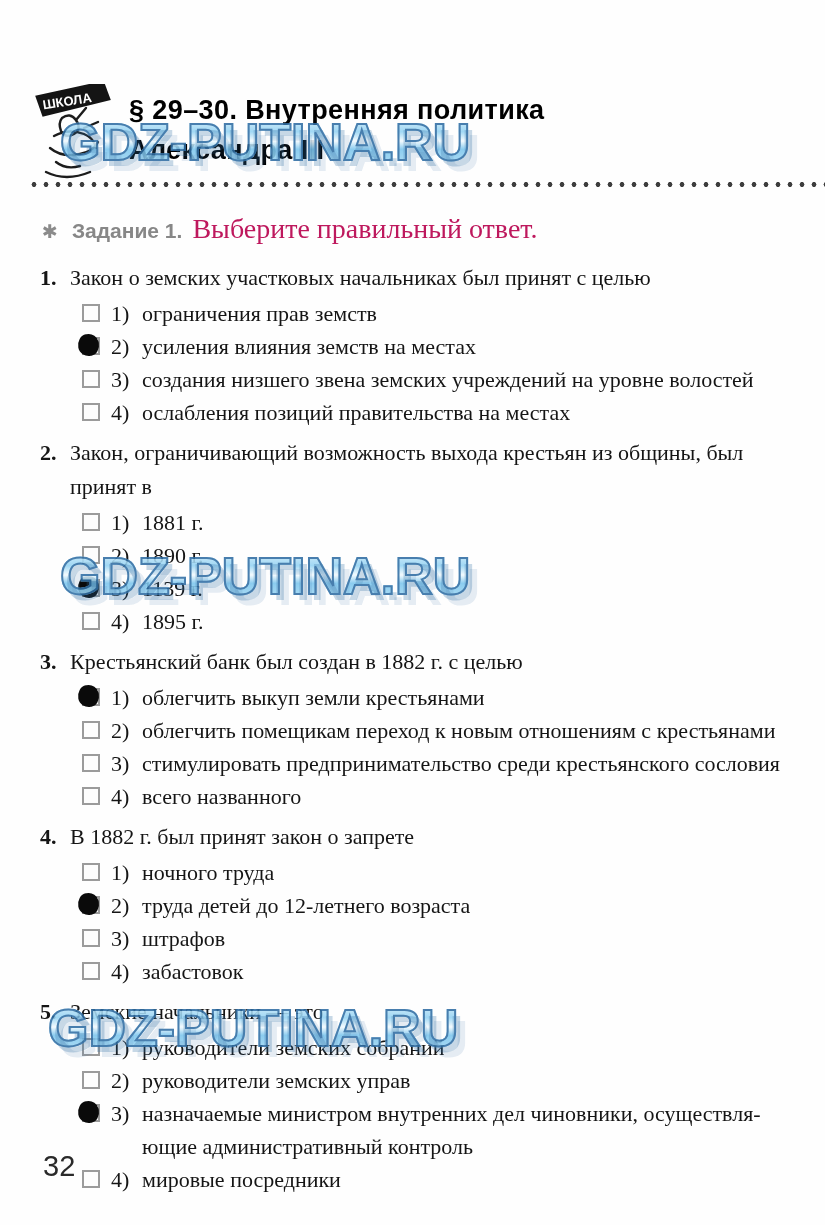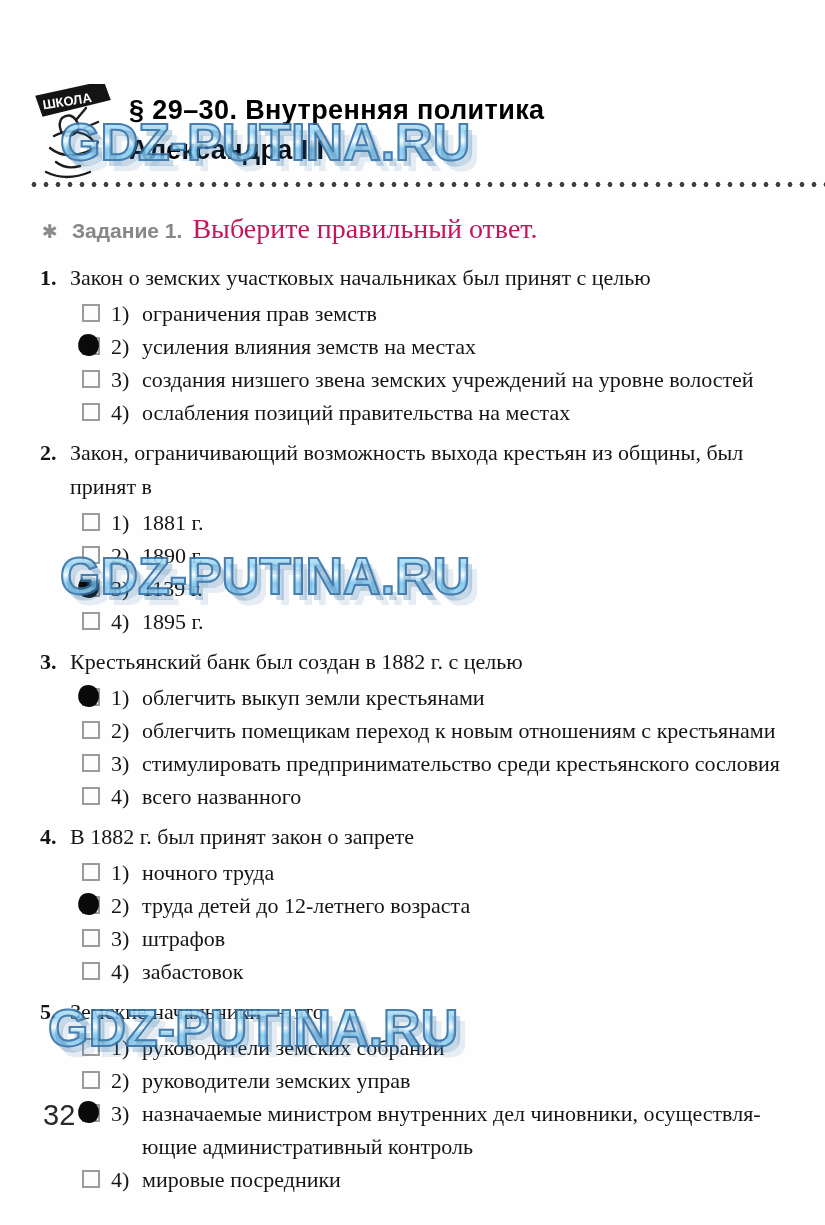--- a/index.html
+++ b/index.html
@@ -57,21 +57,21 @@
   .blob{
     display:none;position:absolute;left:-6px;top:-5px;width:21px;height:22px;
     background:#0a0a0a;border-radius:48% 52% 46% 54%/55% 45% 52% 48%;
     transform:rotate(-10deg);
   }
   .check[data-checked="true"] .blob{display:block;}
   .opt-num{flex:0 0 31px;}
   .opt-label{flex:1;white-space:pre-line;}
   
   .page-num{
-    position:absolute;left:43px;top:1099px;z-index:5;
+    position:absolute;left:43px;top:1150px;z-index:5;
     font-family:"Liberation Sans",sans-serif;font-size:29px;color:#2a2a2a;
   }
 </style>
 </head>
 <body>
 
 <div class="page">
 
   <div class="logo">
     <svg width="86" height="100" viewBox="0 0 86 100">

